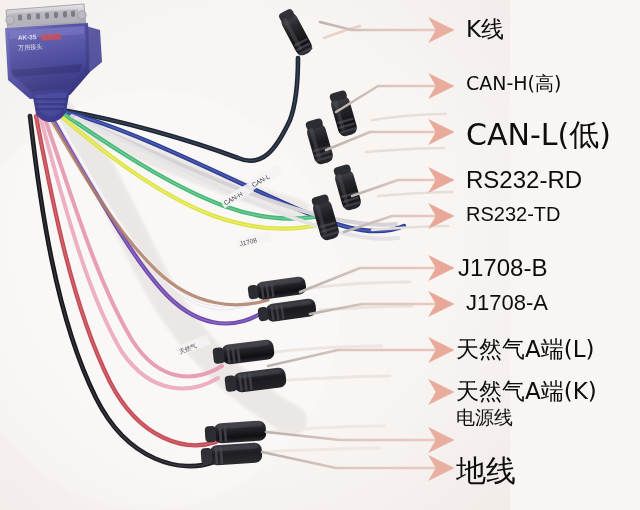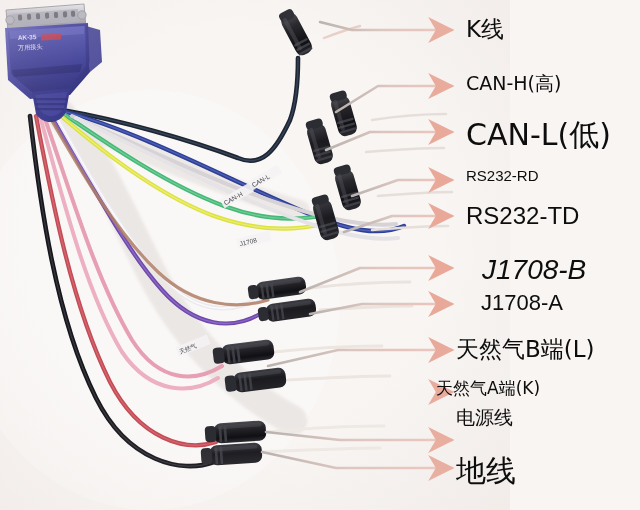--- a/index.html
+++ b/index.html
@@ -304,23 +304,23 @@
 
     <rect x="0" y="0" width="640" height="510" fill="none"></rect>
   </svg>
 
   <div class="vignette"></div>
 
   <div id="labels">
       <div class="label cn" style="left: 466px; top: 18px; font-size: 23px;">K线</div>
       <div class="label cn" style="left: 466px; top: 74px; font-size: 19px;">CAN-H(高)</div>
       <div class="label cn" style="left: 466px; top: 120px; font-size: 30px;">CAN-L(低)</div>
-      <div class="label" style="left: 466px; top: 168px; font-size: 15px;">RS232-RD</div>
-      <div class="label" style="left: 466px; top: 204px; font-size: 24px; text-align: right;">RS232-TD</div>
-      <div class="label" style="left: 482px; top: 256px; font-size: 28px; font-style: italic;">J1708-B</div>
-      <div class="label" style="left: 466px; top: 292px; font-size: 22px; margin-left: 15px;">J1708-A</div>
-      <div class="label cn" style="left: 456px; top: 338px; font-size: 23px;">天然气B端(L)</div>
-      <div class="label cn" style="left: 436px; top: 380px; font-size: 17px;">天然气A端(K)</div>
+      <div class="label" style="left: 466px; top: 168px; font-size: 24px;">RS232-RD</div>
+      <div class="label" style="left: 466px; top: 204px; font-size: 20px; text-align: right;">RS232-TD</div>
+      <div class="label" style="left: 458px; top: 256px; font-size: 24px;">J1708-B</div>
+      <div class="label" style="left: 466px; top: 292px; font-size: 22px;">J1708-A</div>
+      <div class="label cn" style="left: 456px; top: 338px; font-size: 23px;">天然气A端(L)</div>
+      <div class="label cn" style="left: 456px; top: 380px; font-size: 23px;">天然气A端(K)</div>
       <div class="label cn" style="left: 456px; top: 408px; font-size: 19px;">电源线</div>
       <div class="label cn" style="left: 456px; top: 456px; font-size: 30px;">地线</div>
     </div>
 
 </div>
 
 </body></html>

